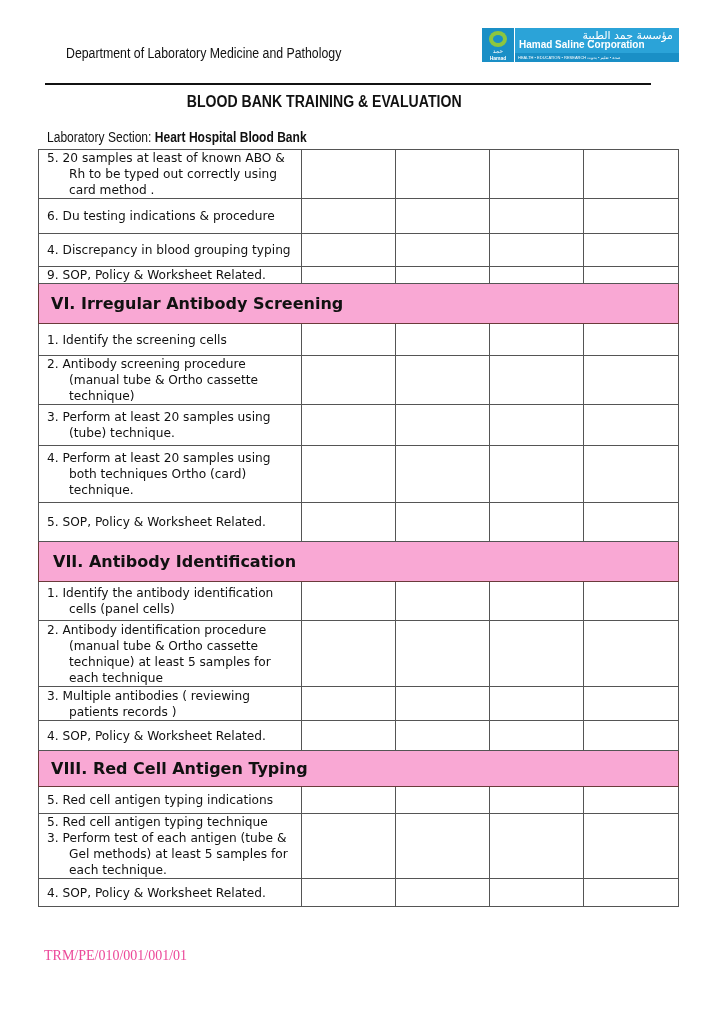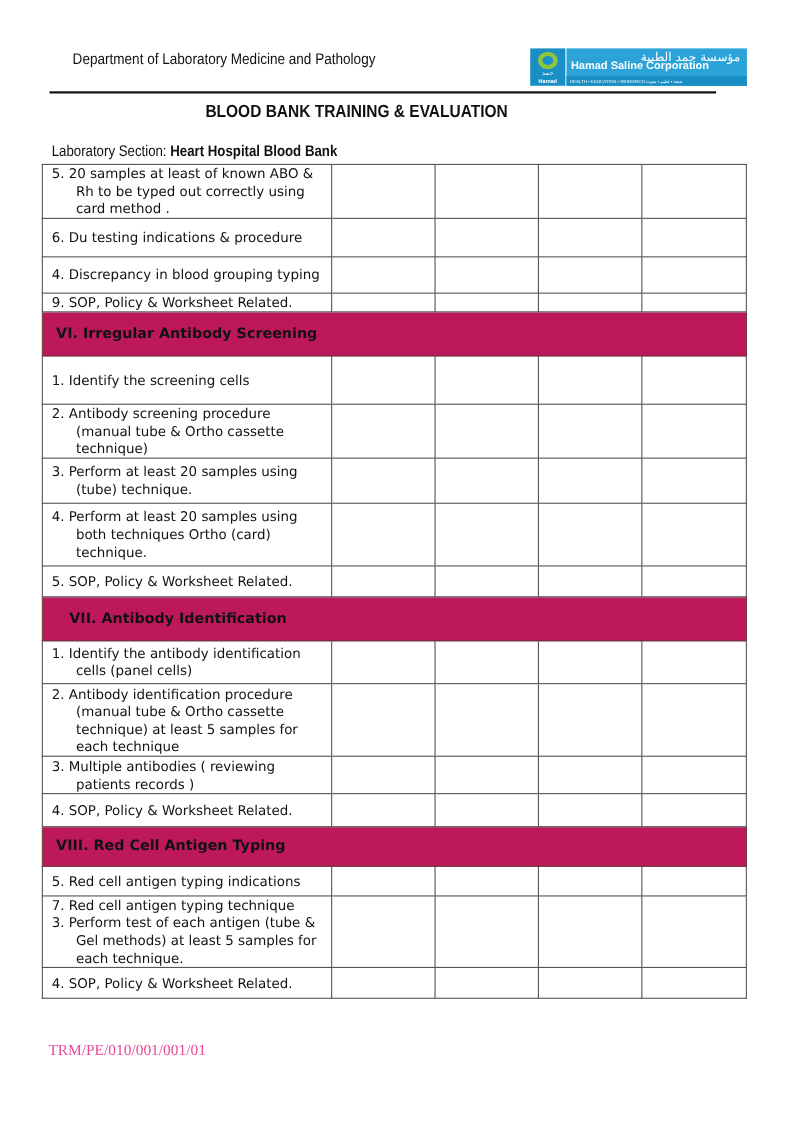--- a/index.html
+++ b/index.html
@@ -1,37 +1,37 @@
 <!DOCTYPE html>
 <html><head>
 <meta charset="utf-8">
 <style>
   html, body { margin:0; padding:0; background:#ffffff; }
   body { width:724px; height:1024px; position:relative; overflow:hidden; font-family:"DejaVu Sans", sans-serif; color:#111; }
   .dept { position:absolute; left:66px; top:45px; font-family:"Liberation Sans", sans-serif; font-size:14px; transform:scaleX(0.88); transform-origin:left top; color:#111; }
-  .logo { position:absolute; left:482px; top:44px; width:197px; height:34px; display:flex; }
+  .logo { position:absolute; left:482px; top:28px; width:197px; height:34px; display:flex; }
   .logo-mark { width:32px; height:34px; background:#1a8fc6; position:relative; }
   .logo-mark .leaf { position:absolute; left:7px; top:3px; width:18px; height:16px; border-radius:50%; background:#8cc63f; }
   .logo-mark .leaf2 { position:absolute; left:11px; top:7px; width:10px; height:8px; border-radius:50%; background:#1a8fc6; }
   .logo-mark .ar { position:absolute; left:2px; top:19px; width:28px; font-size:6px; color:#fff; text-align:center; }
   .logo-mark .en { position:absolute; left:0; top:27px; width:32px; font-size:5px; font-weight:bold; color:#fff; text-align:center; font-family:"Liberation Sans", sans-serif; }
   .logo-text { flex:1; background:#2ba3d8; margin-left:1px; position:relative; color:#fff; }
   .logo-text .l1 { position:absolute; right:6px; top:1px; font-size:11px; letter-spacing:1px; }
   .logo-text .l2 { position:absolute; left:4px; top:11px; font-size:10px; font-weight:bold; font-family:"Liberation Sans", sans-serif; white-space:nowrap; }
   .logo-text .l3 { position:absolute; left:0; right:0; top:25px; height:9px; background:#1a8fc6; font-size:4px; line-height:9px; padding-left:3px; font-family:"Liberation Sans", sans-serif; white-space:nowrap; }
   .rule { position:absolute; left:45px; top:83px; width:606px; height:2px; background:#111; }
   .title { position:absolute; left:0; width:648px; top:93px; text-align:center; font-family:"Liberation Sans", sans-serif; font-size:16px; font-weight:bold; }
   .title span { display:inline-block; transform:scaleX(0.88); }
   .lab { position:absolute; left:47px; top:129px; font-family:"Liberation Sans", sans-serif; font-size:14px; transform:scaleX(0.86); transform-origin:left top; white-space:nowrap; }
   .lab b { font-weight:bold; }
   table { position:absolute; left:38px; top:149px; border-collapse:collapse; table-layout:fixed; width:640px; }
   td { border:1px solid #555; padding:0; font-size:12.2px; line-height:16px; vertical-align:middle; }
   td.item { padding:0 4px 0 8px; }
   td.item .txt { display:block; }
-  tr.section td { background:#be185d; border-color:#6b3a3a; font-weight:bold; font-size:13px; }
+  tr.section td { background:#f9a8d4; border-color:#6b3a3a; font-weight:bold; font-size:16px; }
   col.c0 { width:263px; } col.cx { width:94px; } col.cl { width:95px; }
   .footer { position:absolute; left:44px; top:948px; font-family:"Liberation Serif", serif; font-size:14px; color:#ec4899; }
   .hang { padding-left:22px; text-indent:-22px; }
 </style>
 </head>
 <body>
 
 <div class="dept">Department of Laboratory Medicine and Pathology</div>
 
 <div class="logo">
@@ -95,21 +95,21 @@
           <span class="txt hang">9. SOP, Policy &amp; Worksheet Related.</span>
         </td>
         <td></td>
         <td></td>
         <td></td>
         <td></td>
       </tr>
       <tr class="section" style="height: 40px;">
         <td colspan="5" class="item" style="padding-left: 12px;">VI. Irregular Antibody Screening</td>
       </tr>
-      <tr style="height: 44px; margin-left: 33px;">
+      <tr style="height: 32px; margin-left: 33px;">
         <td class="item">
           <span class="txt hang">1. Identify the screening cells</span>
         </td>
         <td></td>
         <td></td>
         <td></td>
         <td></td>
       </tr>
       <tr style="height: 49px;">
         <td class="item">
@@ -131,31 +131,31 @@
       </tr>
       <tr style="height: 57px; margin-top: 28px;">
         <td class="item">
           <span class="txt hang">4. Perform at least 20 samples using both techniques Ortho (card) technique.</span>
         </td>
         <td></td>
         <td></td>
         <td></td>
         <td></td>
       </tr>
-      <tr style="height: 28px;">
+      <tr style="height: 39px;">
         <td class="item">
           <span class="txt hang">5. SOP, Policy &amp; Worksheet Related.</span>
         </td>
         <td></td>
         <td></td>
         <td></td>
         <td></td>
       </tr>
       <tr class="section" style="height: 40px;">
-        <td colspan="5" class="item" style="padding-left: 24px;">VII. Antibody Identification</td>
+        <td colspan="5" class="item" style="padding-left: 14px;">VII. Antibody Identification</td>
       </tr>
       <tr style="height: 39px;">
         <td class="item">
           <span class="txt hang">1. Identify the antibody identification cells (panel cells)</span>
         </td>
         <td></td>
         <td></td>
         <td></td>
         <td></td>
       </tr>
@@ -193,21 +193,21 @@
         <td class="item">
           <span class="txt hang">5. Red cell antigen typing indications</span>
         </td>
         <td></td>
         <td></td>
         <td></td>
         <td></td>
       </tr>
       <tr style="height: 64px;">
         <td class="item">
-          <span class="txt hang">7. Red cell antigen typing technique</span>
+          <span class="txt hang">5. Red cell antigen typing technique</span>
           <span class="txt hang">3. Perform test of each antigen (tube &amp; Gel methods) at least 5 samples for each technique.</span>
         </td>
         <td></td>
         <td></td>
         <td></td>
         <td></td>
       </tr>
       <tr style="height: 28px;">
         <td class="item">
           <span class="txt hang">4. SOP, Policy &amp; Worksheet Related.</span>

